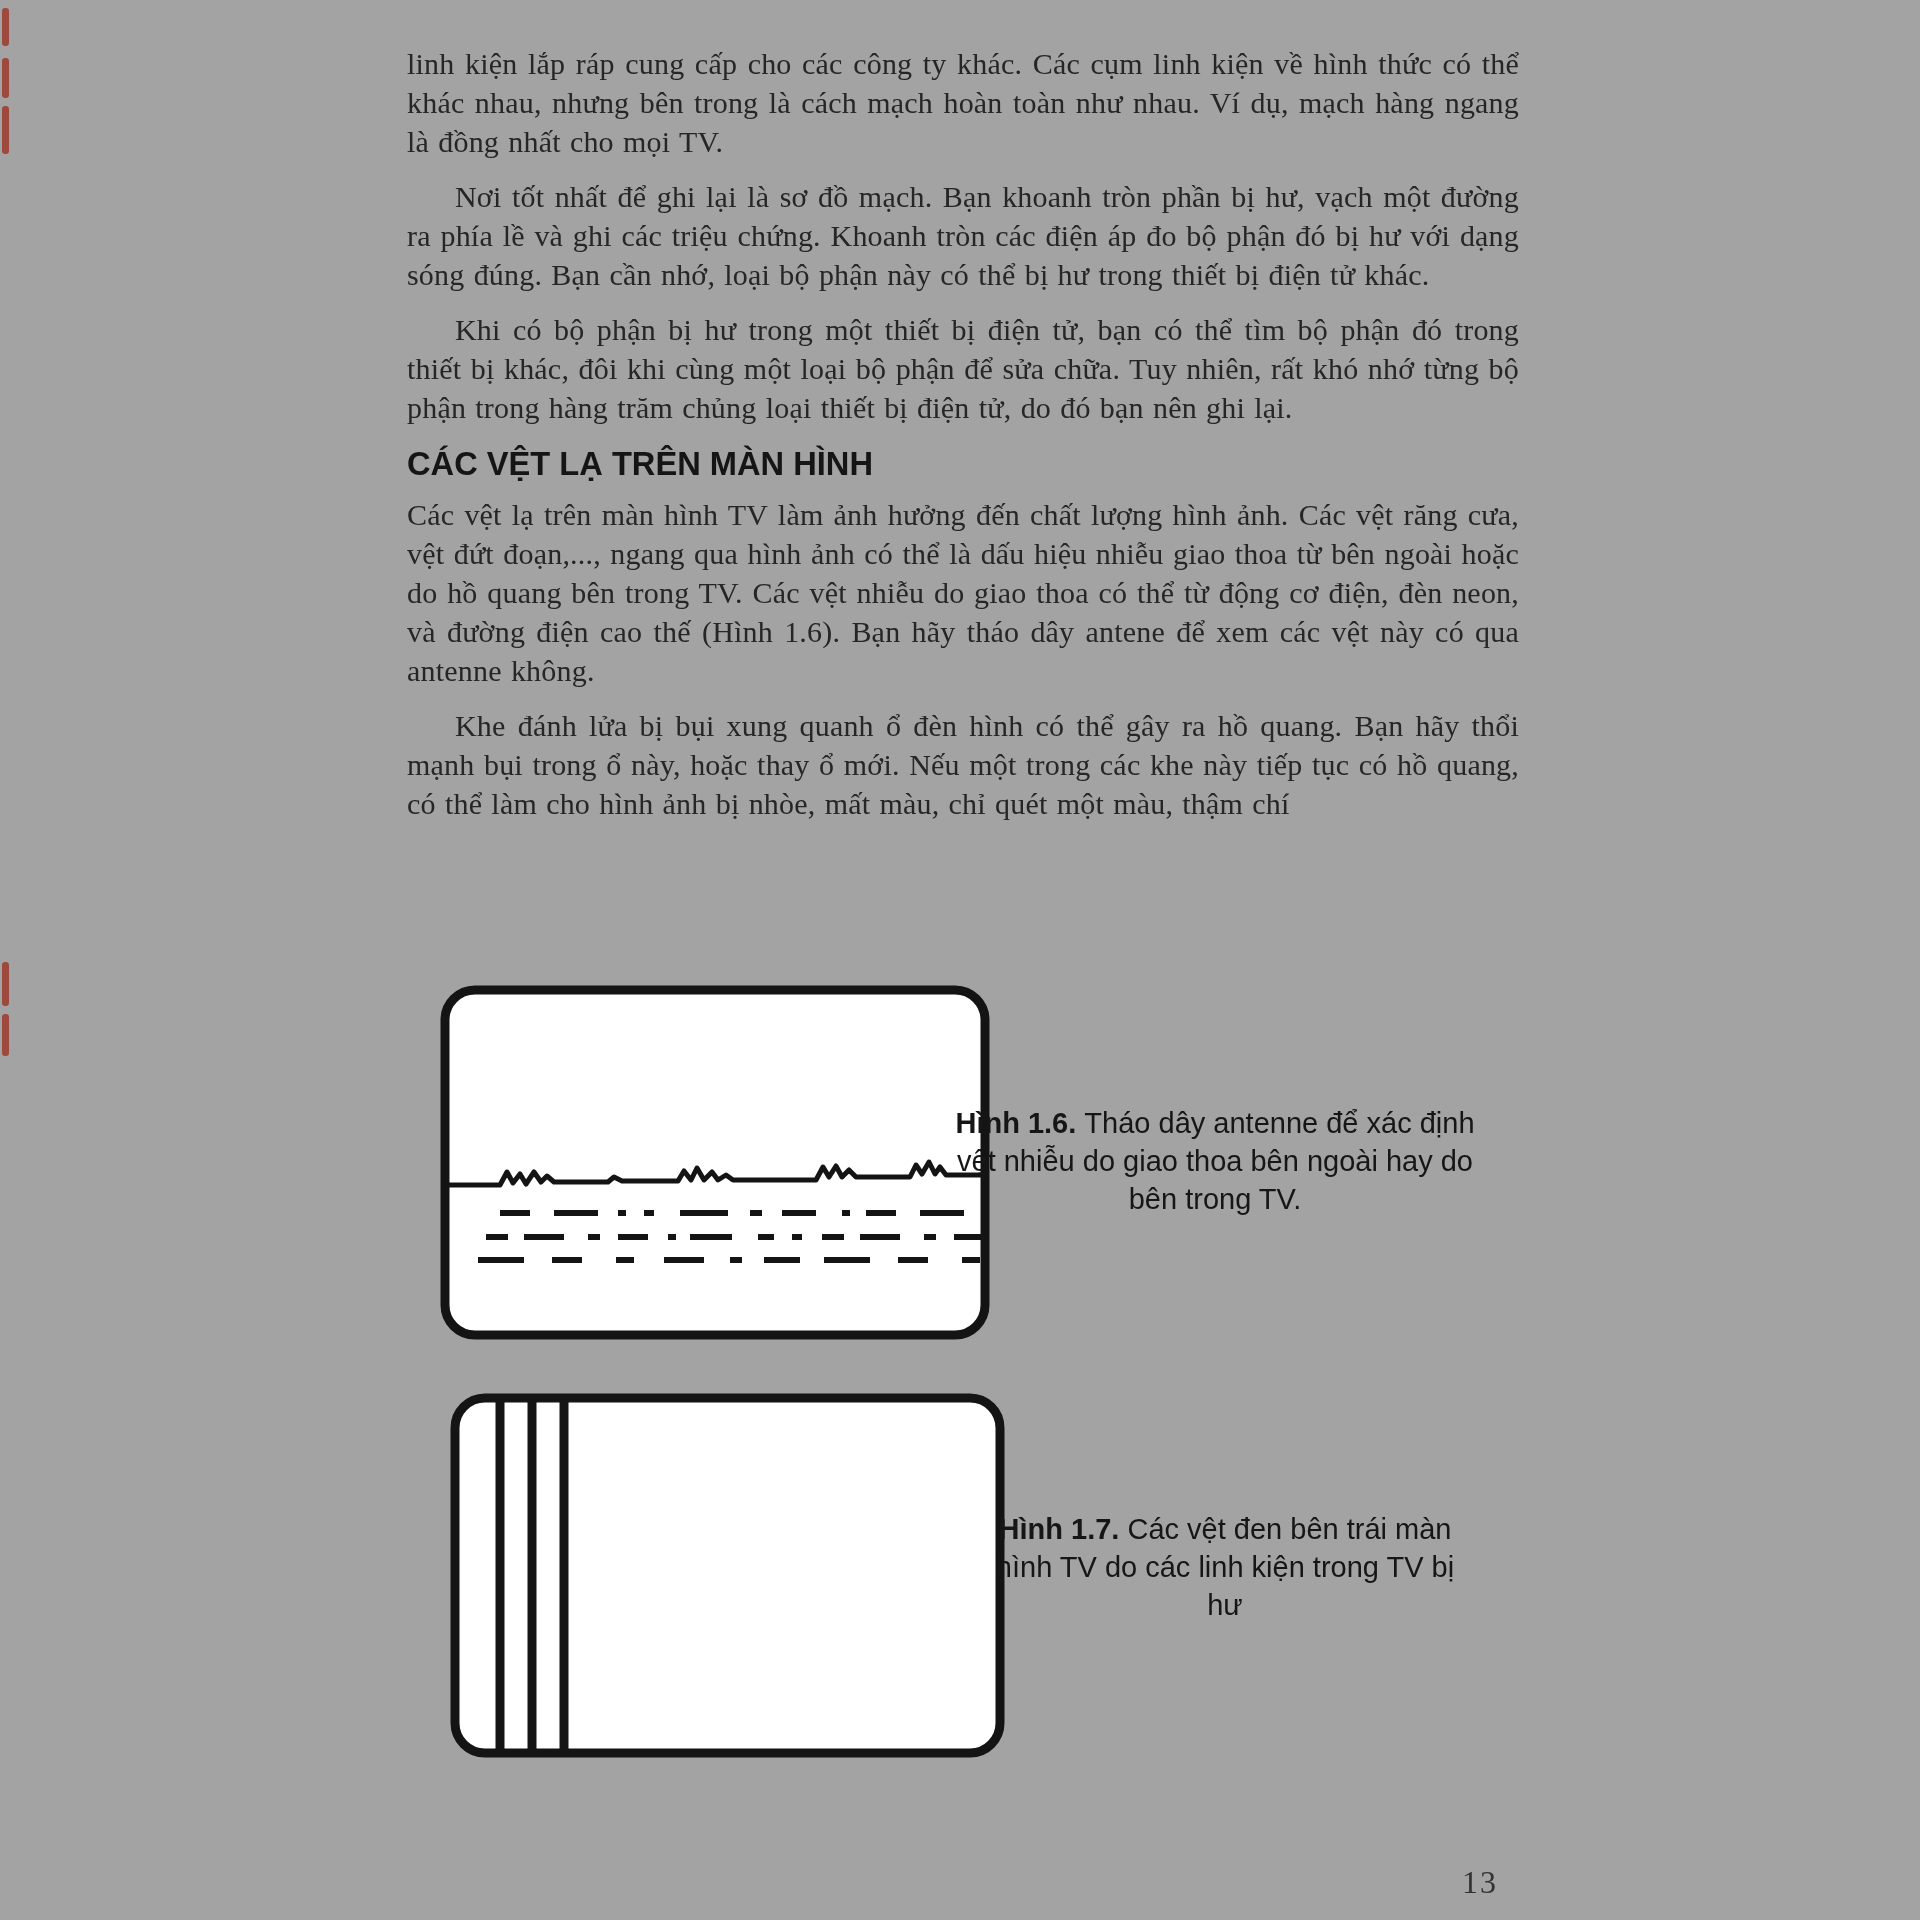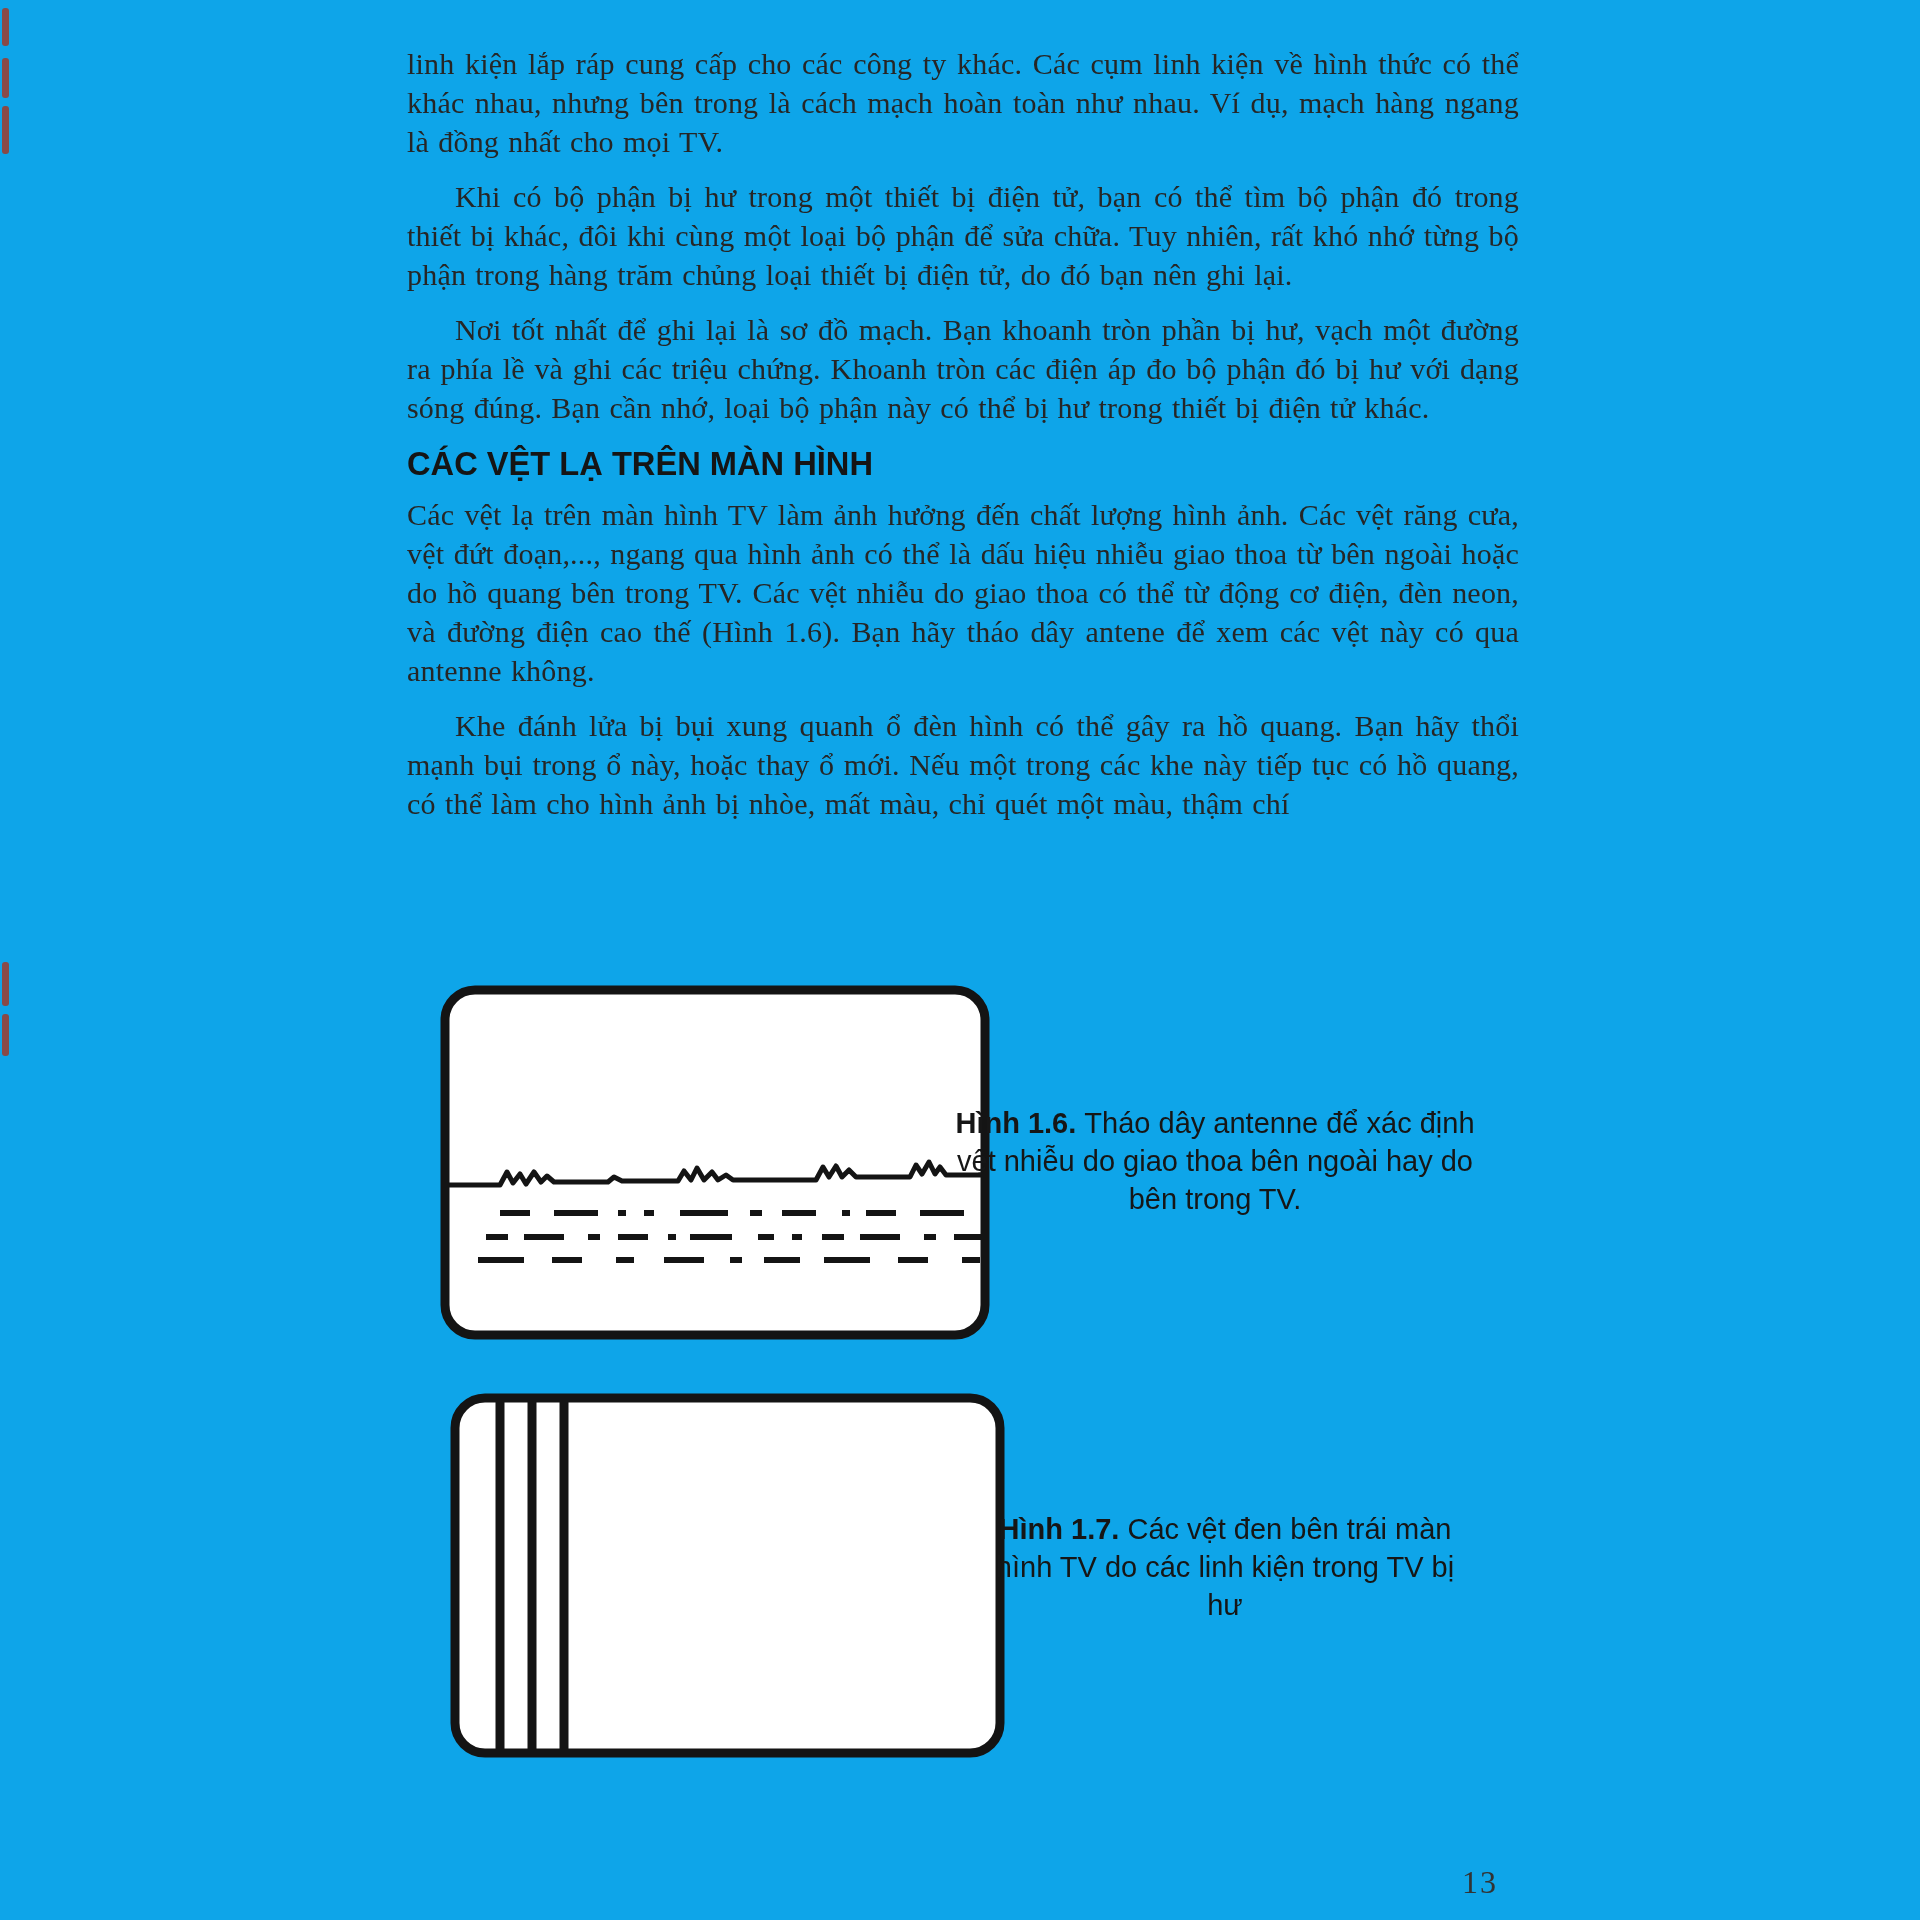--- a/index.html
+++ b/index.html
@@ -7,21 +7,21 @@
     padding: 0;
     width: 1920px;
     height: 1920px;
     background: #ffffff;
     font-family: "Liberation Serif", serif;
   }
   #page {
     position: relative;
     width: 1920px;
     height: 1920px;
-    background: #0ea5e9;
+    background: #a3a3a3;
     overflow: hidden;
     color: #242424;
   }
   
   .text-column {
     position: absolute;
     left: 407px;
     top: 44px;
     width: 1112px;
   }
@@ -86,22 +86,22 @@
 <main id="page">
 
   <div class="scan-artifact" style="left:2px; top:8px;   height:38px;"></div>
   <div class="scan-artifact" style="left:2px; top:58px;  height:40px;"></div>
   <div class="scan-artifact" style="left:2px; top:106px; height:48px;"></div>
   <div class="scan-artifact" style="left:2px; top:962px; height:44px;"></div>
   <div class="scan-artifact" style="left:2px; top:1014px;height:42px;"></div>
 
   <section class="text-column">
     <p class="para">linh kiện lắp ráp cung cấp cho các công ty khác. Các cụm linh kiện về hình thức có thể khác nhau, nhưng bên trong là cách mạch hoàn toàn như nhau. Ví dụ, mạch hàng ngang là đồng nhất cho mọi TV.</p>
+    <p class="para indent">Nơi tốt nhất để ghi lại là sơ đồ mạch. Bạn khoanh tròn phần bị hư, vạch một đường ra phía lề và ghi các triệu chứng. Khoanh tròn các điện áp đo bộ phận đó bị hư với dạng sóng đúng. Bạn cần nhớ, loại bộ phận này có thể bị hư trong thiết bị điện tử khác.</p>
     <p class="para indent">Khi có bộ phận bị hư trong một thiết bị điện tử, bạn có thể tìm bộ phận đó trong thiết bị khác, đôi khi cùng một loại bộ phận để sửa chữa. Tuy nhiên, rất khó nhớ từng bộ phận trong hàng trăm chủng loại thiết bị điện tử, do đó bạn nên ghi lại.</p>
-    <p class="para indent">Nơi tốt nhất để ghi lại là sơ đồ mạch. Bạn khoanh tròn phần bị hư, vạch một đường ra phía lề và ghi các triệu chứng. Khoanh tròn các điện áp đo bộ phận đó bị hư với dạng sóng đúng. Bạn cần nhớ, loại bộ phận này có thể bị hư trong thiết bị điện tử khác.</p>
     <h2 class="heading">CÁC VỆT LẠ TRÊN MÀN HÌNH</h2>
     <p class="para">Các vệt lạ trên màn hình TV làm ảnh hưởng đến chất lượng hình ảnh. Các vệt răng cưa, vệt đứt đoạn,..., ngang qua hình ảnh có thể là dấu hiệu nhiễu giao thoa từ bên ngoài hoặc do hồ quang bên trong TV. Các vệt nhiễu do giao thoa có thể từ động cơ điện, đèn neon, và đường điện cao thế (Hình 1.6). Bạn hãy tháo dây antene để xem các vệt này có qua antenne không.</p>
     <p class="para indent">Khe đánh lửa bị bụi xung quanh ổ đèn hình có thể gây ra hồ quang. Bạn hãy thổi mạnh bụi trong ổ này, hoặc thay ổ mới. Nếu một trong các khe này tiếp tục có hồ quang, có thể làm cho hình ảnh bị nhòe, mất màu, chỉ quét một màu, thậm chí</p>
   </section>
 
   <div class="fig-box" id="figure-1-6">
     <svg width="550" height="355" viewBox="0 0 550 355">
       <rect x="5" y="5" width="540" height="345" rx="30" fill="#ffffff" stroke="#141414" stroke-width="9"></rect>
 
       <path d="M8 200 H60 l7,-13 6,11 7,-9 6,10 8,-12 7,10 6,-6 7,6 H168 l6,-5 8,4 H238 l6,-10 7,9 6,-12 7,12 8,-8 6,8 8,-5 7,5 H376 l7,-13 6,10 7,-11 6,11 7,-7 7,7 H470 l6,-12 6,9 7,-12 6,12 5,-7 6,8 H542" fill="none" stroke="#141414" stroke-width="5" stroke-linejoin="round"></path>

